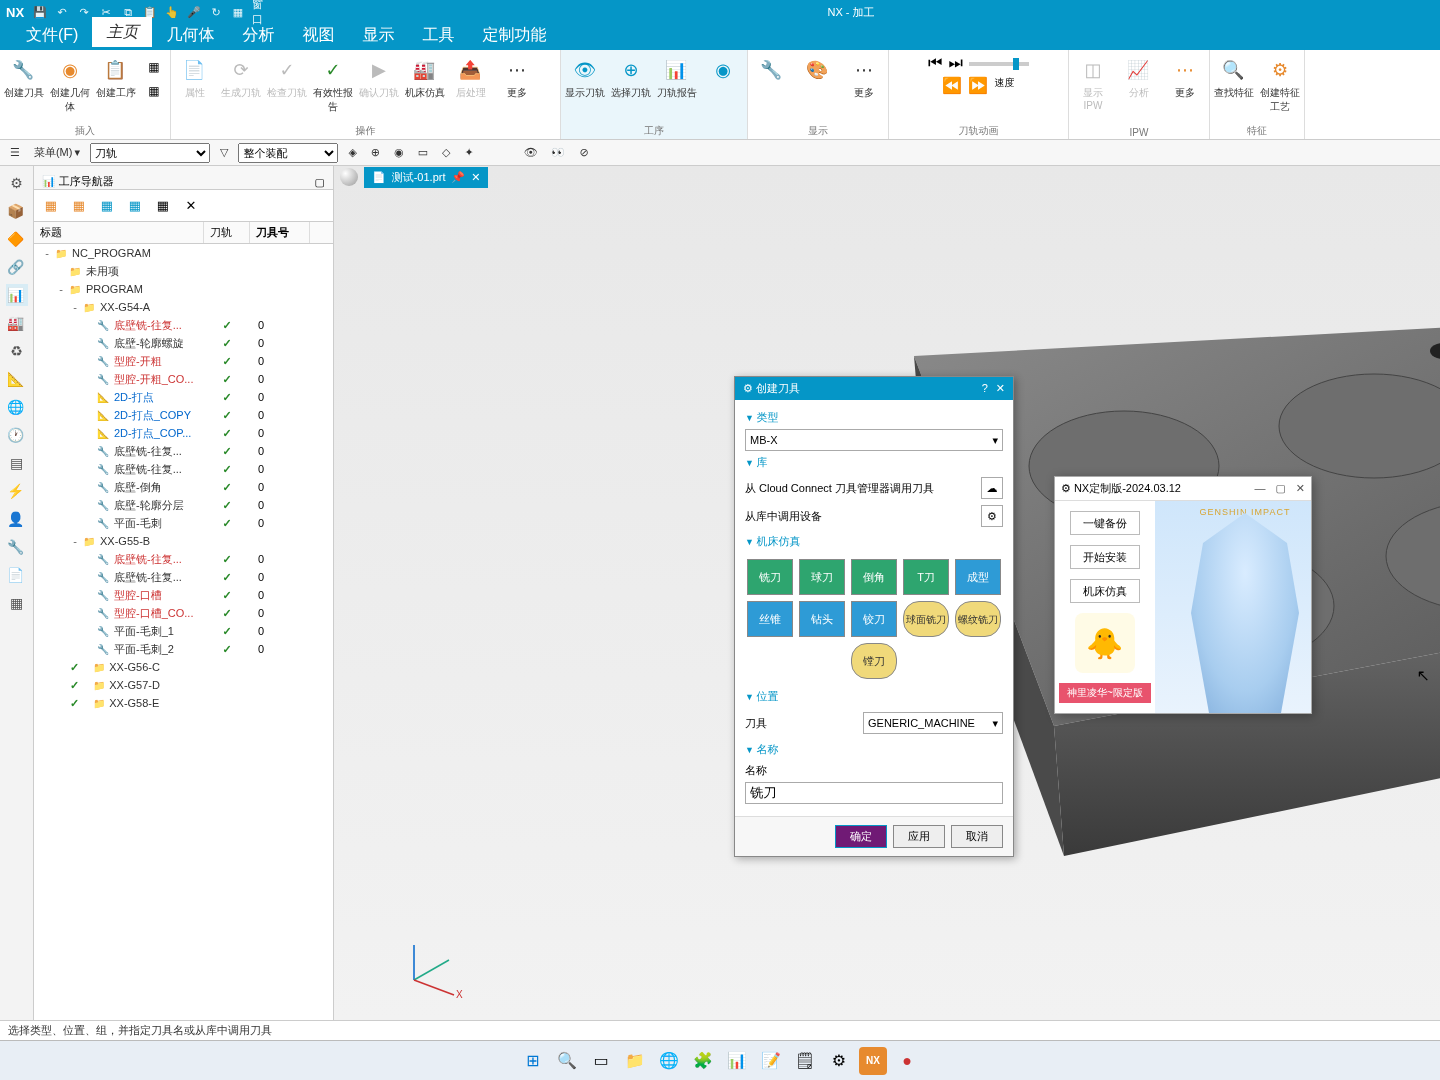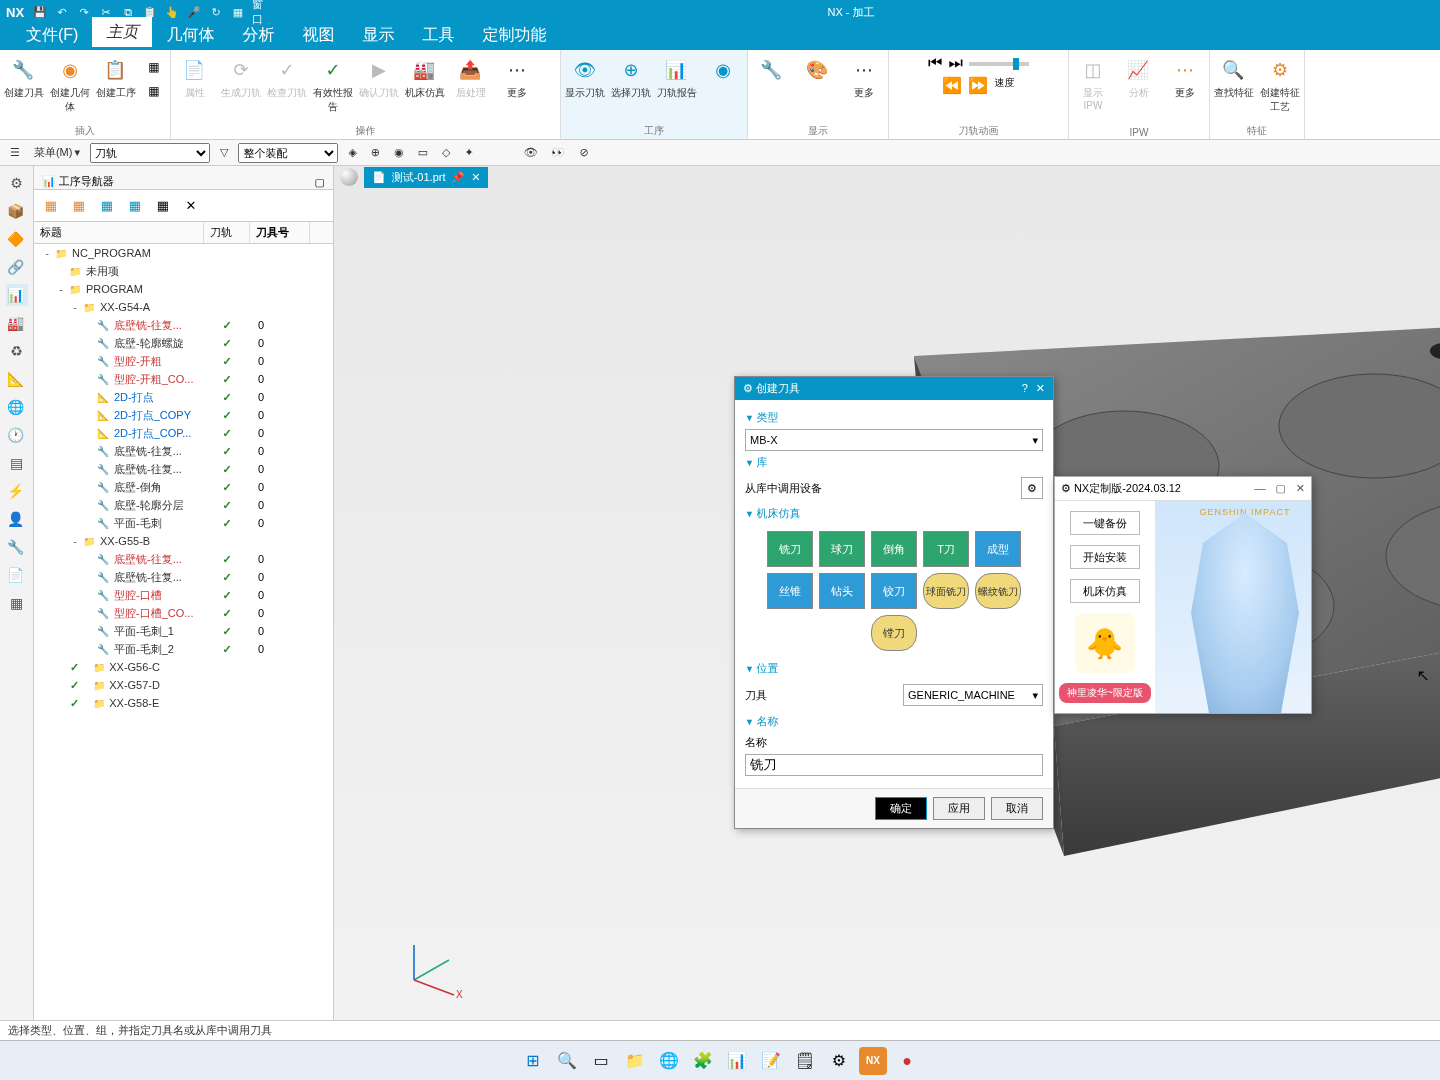--- a/index.html
+++ b/index.html
@@ -63,49 +63,49 @@
 .doc-tab .ball { width:18px;height:18px;border-radius:50%;background:radial-gradient(circle at 30% 30%,#fff,#999);margin:0 6px; }
 .doc-tab .tabchip { background:#0596c7; color:#fff; padding:3px 8px; font-size:11px; display:flex; gap:6px; align-items:center; }
 
 
 .part3d { position:absolute; left:420px; top:130px; width:900px; height:680px; }
 .part3d svg { width:100%; height:100%; }
 
 .axis { position:absolute; right:200px; top:350px; font-size:11px; }
 
 
-.dialog { position:absolute; left:400px; top:210px; width:320px; background:#fff; border:1px solid #888; box-shadow:2px 2px 8px rgba(0,0,0,0.3); font-size:11px; }
+.dialog { position:absolute; left:400px; top:210px; width:280px; background:#fff; border:1px solid #888; box-shadow:2px 2px 8px rgba(0,0,0,0.3); font-size:11px; }
 .dialog-title { background:#0596c7; color:#fff; padding:4px 8px; display:flex; align-items:center; justify-content:space-between; }
 .dialog-title .dt-icons { display:flex; gap:8px; }
 .dialog-body { padding:6px 10px; }
 .section-hd { color:#0596c7; font-size:11px; padding:4px 0; cursor:pointer; }
 .section-hd::before { content:"▼ "; font-size:9px; }
 .combo { width:100%; height:22px; border:1px solid #aaa; padding:0 4px; display:flex;align-items:center;justify-content:space-between; }
 .lib-row { display:flex; justify-content:space-between; align-items:center; padding:3px 0; }
 .lib-row .lib-btn { width:22px;height:22px;border:1px solid #aaa;display:flex;align-items:center;justify-content:center;font-size:11px; }
 .subtype-grid { display:flex; flex-wrap:wrap; gap:6px; padding:6px 0; justify-content:center; }
 .subtype-btn { width:46px; height:36px; border:1px solid #888; display:flex;align-items:center;justify-content:center;font-size:11px; cursor:pointer; }
 .st-green { background:#2ea56f; color:#fff; }
 .st-blue { background:#2e9bd6; color:#fff; }
 .st-yel { background:#f0d97a; color:#333;border-radius:16px; }
 .pos-row { display:flex; justify-content:space-between; align-items:center; padding:4px 0; }
 .name-input { width:100%; height:22px; border:1px solid #aaa; padding:0 4px; }
 .dlg-btns { display:flex; justify-content:flex-end; gap:6px; padding:8px 10px; border-top:1px solid #ddd; background:#f7f7f7; }
 .dlg-btns button { padding:3px 14px; font-size:11px; border:1px solid #888; background:#eee; cursor:pointer; }
-.dlg-btns button.primary { background:#000000; color:#fff; border-color:#0596c7; }
+.dlg-btns button.primary { background:#701a75; color:#fff; border-color:#0596c7; }
 
 
 .popup { position:absolute; left:720px; top:310px; width:258px; background:#fff; border:1px solid #aaa; box-shadow:2px 2px 10px rgba(0,0,0,0.3); }
 .popup-title { height:24px; display:flex; align-items:center; justify-content:space-between; padding:0 6px; font-size:11px; border-bottom:1px solid #ddd; }
 .popup-title .pt-ctrls { display:flex; gap:10px; color:#555; }
 .popup-body { display:flex; }
 .popup-left { width:100px; padding:10px 8px; display:flex; flex-direction:column; gap:10px; align-items:center; }
 .popup-left button { width:70px; height:24px; font-size:11px; border:1px solid #bbb; background:#fff; cursor:pointer; }
 .popup-left .mascot { width:60px;height:60px; background:#fffbe6; border-radius:8px; display:flex;align-items:center;justify-content:center;font-size:30px; }
-.popup-left .badge { background:#e8536d; color:#fff; padding:3px 4px; font-size:10px; width:92px; text-align:center;border-radius:8px; }
+.popup-left .badge { background:#e8536d; color:#fff; padding:3px 4px; font-size:10px; width:92px; text-align:center; }
 .popup-right { flex:1; background:linear-gradient(#cfe6fb,#e9f3fd); position:relative; display:flex;align-items:flex-start;justify-content:center; overflow:hidden;padding-left:24px; }
 .popup-right .gi-label { position:absolute; top:6px; font-size:9px; color:#d7a533; letter-spacing:1px; }
 .popup-right .nx-big { position:absolute; top:28px; font-size:28px; color:#555; font-family:serif; }
 .popup-right .character { position:absolute; bottom:0; width:120px; height:200px; background:radial-gradient(ellipse at 50% 30%, #d9ecff 0%, #a8cdef 60%, #7aa8d8 100%); clip-path: polygon(50% 0%, 85% 15%, 95% 50%, 80% 100%, 20% 100%, 5% 50%, 15% 15%); }
 
 
 .statusbar { height:20px; border-top:1px solid #ccc; font-size:11px; padding:2px 8px; color:#333; background:#fff; }
 
 
 .taskbar { height:40px; background:#e8eef5; border-top:1px solid #bbb; display:flex; align-items:center; justify-content:center; gap:6px; }
@@ -729,20 +729,24 @@
       </div>
       <div class="dialog-body">
         <div class="section-hd">类型</div>
         <div class="combo">
             <span>MB-X</span>
             <span>▾</span>
           </div>
 
         <div class="section-hd">库</div>
         <div class="lib-row">
+            <span>从 Cloud Connect 刀具管理器调用刀具</span>
+            <span class="lib-btn">☁</span>
+          </div>
+        <div class="lib-row">
             <span>从库中调用设备</span>
             <span class="lib-btn">⚙</span>
           </div>
 
         <div class="section-hd">机床仿真</div>
         <div class="subtype-grid" id="subtype-grid">
             <div class="subtype-btn st-green">铣刀</div>
             <div class="subtype-btn st-green">球刀</div>
             <div class="subtype-btn st-green">倒角</div>
             <div class="subtype-btn st-green">T刀</div>

